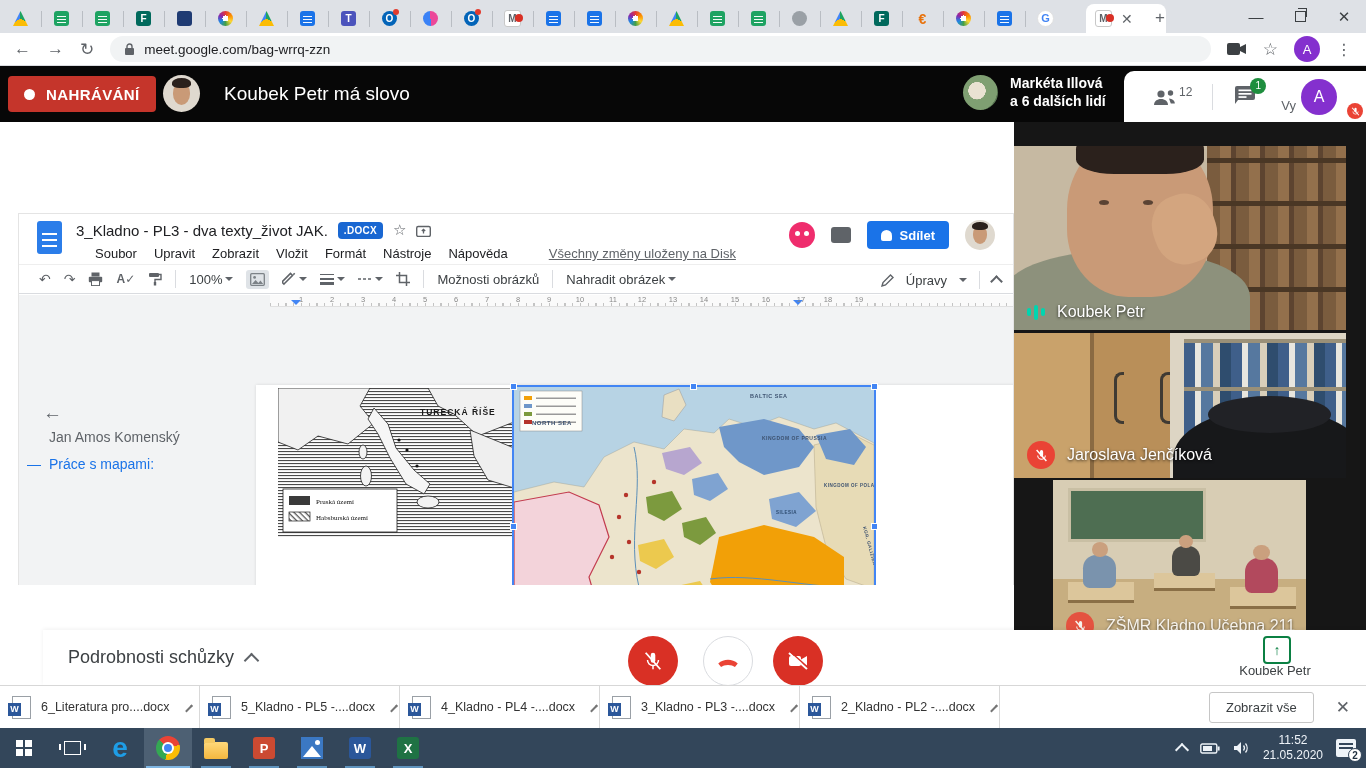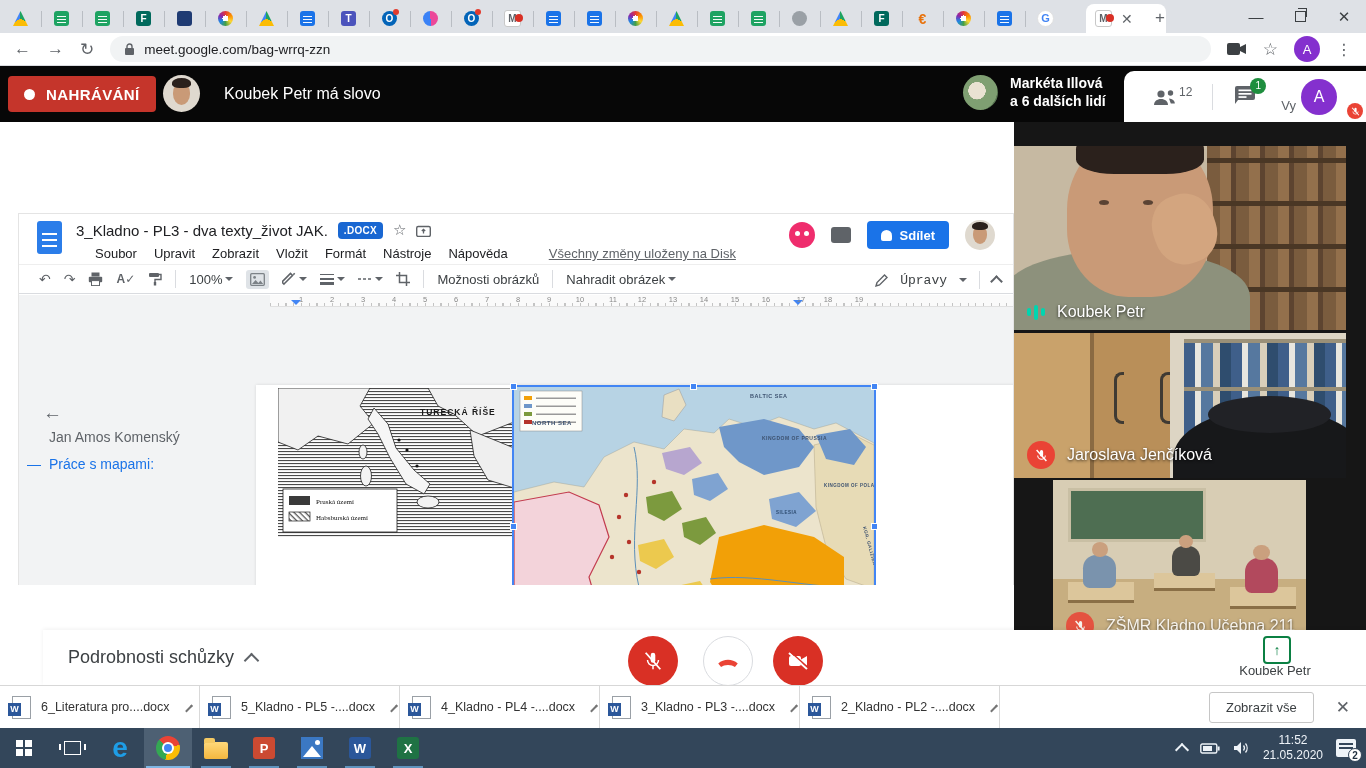--- a/index.html
+++ b/index.html
@@ -52,21 +52,21 @@
 
   
   .meet-header{position:absolute;left:0;top:66px;width:1366px;height:56px;background:#070707;}
   .rec-badge{position:absolute;left:8px;top:10px;height:36px;background:#c5352b;border-radius:4px;display:flex;
              align-items:center;gap:11px;padding:0 16px;color:#fff;font-weight:bold;font-size:15px;letter-spacing:.4px;}
   .rec-dot{width:11px;height:11px;border-radius:50%;background:#fff;}
   .speaker{position:absolute;left:163px;top:9px;display:flex;align-items:center;gap:24px;}
   .face-av{width:37px;height:37px;border-radius:50%;overflow:hidden;position:relative;background:#dfd9cf;}
   .face-av::before{content:'';position:absolute;left:26%;top:18%;width:48%;height:62%;border-radius:50%;background:#c99a77;}
   .face-av::after{content:'';position:absolute;left:24%;top:8%;width:52%;height:26%;border-radius:50% 50% 40% 40%;background:#2b211c;}
-  .speaker-name{color:#fff;font-size:16px;}
+  .speaker-name{color:#fff;font-size:19px;}
   .participants{position:absolute;left:963px;top:8px;display:flex;align-items:center;gap:12px;}
   .green-av{width:35px;height:35px;border-radius:50%;background:radial-gradient(circle at 40% 45%,#e9e2d2 0 30%,#7f9f72 31% 70%,#5c7a55 71%);}
   .participants .lines{color:#fff;font-size:14px;font-weight:bold;line-height:18px;}
   .header-panel{position:absolute;right:0;top:5px;width:242px;height:51px;background:#fff;border-top-left-radius:10px;
                 display:flex;align-items:center;padding-left:28px;box-sizing:border-box;}
   .people-btn{display:flex;align-items:flex-start;gap:1px;color:#5f6368;}
   .people-count{font-size:12px;color:#5f6368;margin-top:-2px;}
   .hp-divider{width:1px;height:26px;background:#dadce0;margin:0 20px;}
   .chat-btn{position:relative;color:#5f6368;}
   .chat-badge{position:absolute;right:-9px;top:-7px;width:16px;height:16px;border-radius:50%;background:#1e8e3e;color:#fff;
@@ -100,21 +100,21 @@
   .lockman{width:11px;height:11px;border-radius:50% 50% 2px 2px;background:#fff;position:relative;}
   .docs-avatar{width:30px;height:30px;}
   .docs-toolbar{position:absolute;left:0;top:50px;width:100%;height:30px;border-top:1px solid #eee;border-bottom:1px solid #dadce0;
                 display:flex;align-items:center;gap:13px;padding-left:20px;box-sizing:border-box;background:#fff;}
   .ti{color:#5f6368;display:inline-flex;align-items:center;gap:3px;font-size:14px;}
   .ti svg{display:block;}
   .tsep{width:1px;height:18px;background:#dadce0;}
   .tlabel13{font-size:13px;color:#3c4043;}
   .chev-d{width:0;height:0;border:4px solid transparent;border-top-color:#5f6368;margin-top:4px;}
   .img-btn{background:#dfe3e7;border-radius:3px;padding:3px 4px;}
-  .toolbar-right{position:absolute;right:12px;top:0;height:30px;display:flex;align-items:center;gap:12px;font-family:Liberation Mono, monospace;}
+  .toolbar-right{position:absolute;right:12px;top:0;height:30px;display:flex;align-items:center;gap:12px;}
   .chev-up{width:7px;height:7px;border-left:2px solid #5f6368;border-top:2px solid #5f6368;transform:rotate(45deg);margin-top:3px;}
 
   .docs-canvas{position:absolute;left:0;top:81px;width:100%;height:290px;background:#f2f3f4;overflow:hidden;}
   .ruler{position:absolute;left:251px;top:0;width:744px;height:11px;background:#fafafa;border-bottom:1px solid #e0e0e0;
          background-image:repeating-linear-gradient(90deg,#c4c4c4 0 1px,transparent 1px 7.75px);
          background-size:100% 3px;background-position:0 100%;background-repeat:no-repeat;}
   .rnum{position:absolute;top:0;font-size:7.5px;color:#888;transform:translateX(-50%);}
   .rtri{position:absolute;top:5px;width:0;height:0;border:5px solid transparent;border-top-color:#4285f4;}
   .outline-back{position:absolute;left:24px;top:107px;font-size:19px;color:#5f6368;}
   .outline-item1{position:absolute;left:30px;top:134px;font-size:14px;color:#5f6368;}

